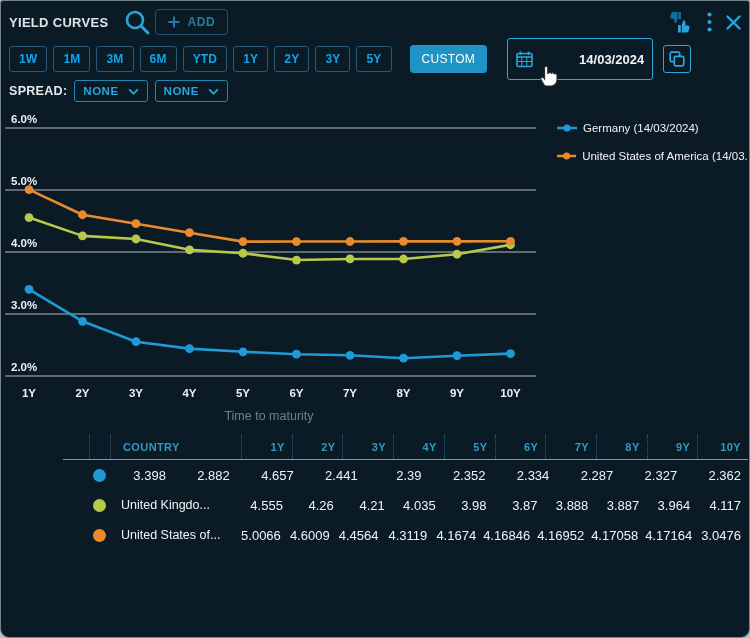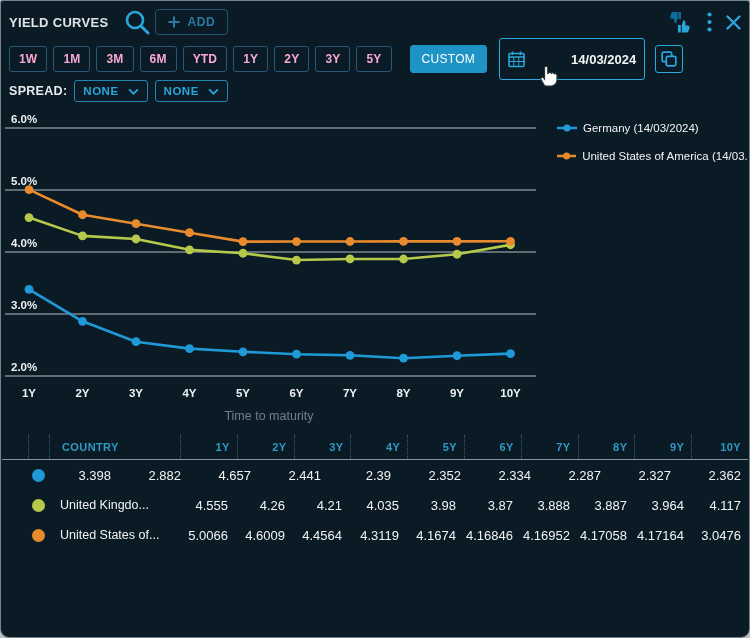--- a/index.html
+++ b/index.html
@@ -21,30 +21,30 @@
   .add-btn{
     display:flex;align-items:center;gap:7px;border:1px solid #23546f;border-radius:4px;
     color:#2a7ba3;font-size:12px;font-weight:bold;letter-spacing:.6px;padding:5px 12px;cursor:pointer;
   }
   .top-right{margin-left:auto;display:flex;align-items:center;gap:14px;}
   .icon-btn{display:flex;align-items:center;justify-content:center;cursor:pointer;}
   
   .row2{position:absolute;top:44px;left:8px;right:8px;height:28px;display:flex;align-items:center;gap:6px;}
   .period-btn{
     height:24px;padding:0 9px;display:flex;align-items:center;justify-content:center;
-    color:#f9a8d4;font-size:12px;font-weight:bold;background:transparent;
+    color:#0ea5e9;font-size:12px;font-weight:bold;background:transparent;
     border:1px solid #29597a;border-radius:3px;cursor:pointer;letter-spacing:.2px;
   }
   .custom-btn{
     height:26px;margin-left:12px;padding:0 11px;display:flex;align-items:center;
     background:#1e93c6;color:#fff;font-size:12px;font-weight:normal;border-radius:3px;
     border:1px solid #1e93c6;cursor:pointer;letter-spacing:.3px;
   }
   .date-box{
-    width:128px;height:26px;margin-left:6px;display:flex;align-items:center;
+    width:128px;height:26px;margin-left:14px;display:flex;align-items:center;
     border:1px solid #2aa7dd;border-radius:3px;padding:7px 8px;cursor:text;
   }
   .date-value{flex:1;text-align:right;color:#f2f5f6;font-size:13px;font-weight:bold;}
   .copy-btn{
     width:26px;height:26px;margin-left:4px;border:1px solid #2aa7dd;border-radius:3px;
     display:flex;align-items:center;justify-content:center;cursor:pointer;
   }
   #cursor{position:absolute;left:537px;top:62px;z-index:50;pointer-events:none;}
   
   .row3{position:absolute;top:77px;left:8px;height:26px;display:flex;align-items:center;gap:7px;}
@@ -52,21 +52,21 @@
   .mini-select{
     display:flex;align-items:center;gap:9px;border:1px solid #2186b4;border-radius:3px;
     color:#2aa5d8;font-size:11.5px;font-weight:bold;letter-spacing:.5px;padding:4px 8px;cursor:pointer;
   }
   
   #chart-wrap{position:absolute;top:110px;left:0;width:748px;height:315px;}
   #legend{position:absolute;top:121px;left:556px;width:190px;display:flex;flex-direction:column;gap:16px;}
   .legend-item{display:flex;align-items:center;gap:6px;cursor:pointer;}
   .legend-label{color:#f2f4f6;font-size:11.5px;white-space:nowrap;overflow:hidden;}
   
-  #table{position:absolute;top:434px;left:1px;right:1px;}
+  #table{position:absolute;top:434px;left:18px;right:1px;padding-left:44px;}
   .t-header{display:flex;height:24px;align-items:center;border-bottom:1px solid #87929a;}
   .t-row{display:flex;height:30px;align-items:center;}
   .c-pad{width:26px;align-self:stretch;}
   .c-dot{width:20px;align-self:stretch;display:flex;align-items:center;justify-content:center;}
   .c-name{width:118px;padding-left:12px;align-self:stretch;display:flex;align-items:center;}
   .c-val{flex:1;text-align:right;padding-right:7px;align-self:stretch;display:flex;align-items:center;justify-content:flex-end;}
   .t-header .c-pad,.t-header .c-dot,.t-header .c-name,.t-header .c-val{border-right:1px dotted #3c5f74;}
   .t-header .c-val:last-child{border-right:none;}
   .h-txt{color:#2f9ac4;font-size:11px;font-weight:bold;letter-spacing:.4px;}
   .row-dot{width:13px;height:13px;border-radius:50%;}

